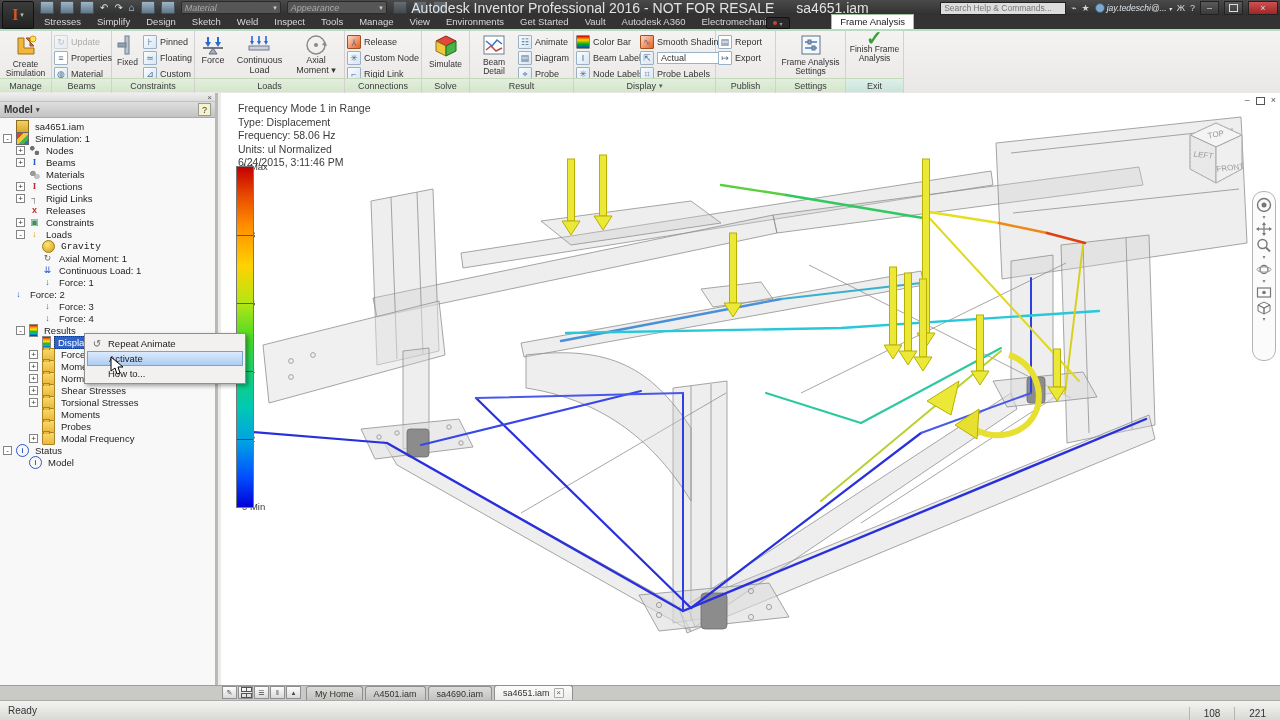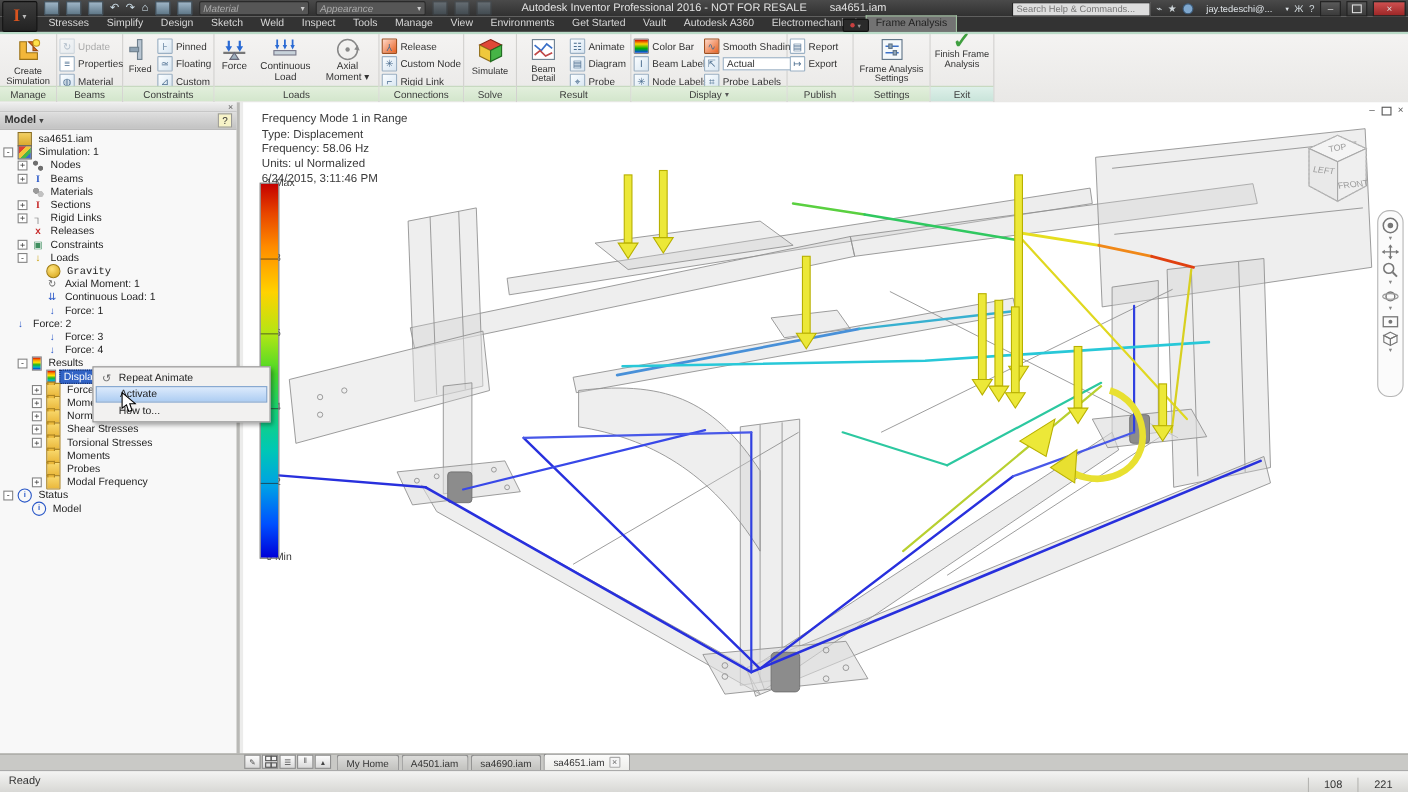--- a/index.html
+++ b/index.html
@@ -17,38 +17,38 @@
   #applogo .caret{color:#bbb;font-size:7px;margin-left:2px;}
   .qat{display:flex;align-items:center;gap:6px;margin-left:40px;}
   .qicon{width:12px;height:11px;display:inline-block;background:linear-gradient(#9fb6c8,#5f7787);
     border:1px solid #44535e;border-radius:1px;}
   .qicon.dim{opacity:.35;}
   .qglyph{color:#cfe0ea;font-size:10px;line-height:11px;}
   .combo{width:92px;height:11px;background:#565656;border:1px solid #2a2a2a;color:#a9a9a9;
     font-style:italic;font-size:9px;display:flex;align-items:center;justify-content:space-between;
     padding:0 3px;border-radius:2px;}
   .combo .caret{font-style:normal;font-size:7px;color:#ccc;}
-  #titletext{position:absolute;left:0;right:0;text-align:center;font-size:10px;color:#e3e3e3;pointer-events:none;}
+  #titletext{position:absolute;left:0;right:0;text-align:center;font-size:14px;color:#e3e3e3;pointer-events:none;}
   #titletext b{font-weight:normal;margin-left:18px;}
   #titleright{position:absolute;right:2px;top:1px;display:flex;align-items:center;gap:5px;}
   #searchbox{width:118px;height:11px;background:#ddd;border:1px solid #222;color:#777;
     font-size:8.5px;display:flex;align-items:center;padding:0 3px;}
   .tbarico{color:#cfd6da;font-size:9px;}
-  .userchip{display:flex;align-items:center;gap:12px;color:#dfe4e8;font-size:8.5px;}
+  .userchip{display:flex;align-items:center;gap:2px;color:#dfe4e8;font-size:8.5px;font-style:italic;}
   .avatar{width:8px;height:8px;border-radius:50%;background:#7fa8cf;border:1px solid #3c5a78;}
   .winbtn{width:17px;height:12px;display:flex;align-items:center;justify-content:center;
     color:#ddd;font-size:9px;background:linear-gradient(#5a5a5a,#3a3a3a);border:1px solid #222;}
   .winbtn.closebtn{background:linear-gradient(#cf5050,#9c2727);width:28px;}
   .maxglyph{width:7px;height:6px;border:1px solid #ddd;display:inline-block;}
 
   
   #tabrow{position:absolute;left:0;top:15px;width:1280px;height:14px;background:#333;
     display:flex;align-items:flex-end;padding-left:36px;box-sizing:border-box;}
   .rtab{color:#d8d8d8;font-size:9.5px;padding:1px 8px 2px;white-space:nowrap;}
-  .rtab.active{background:#737373;color:#222;border:1px solid #9fbf9f;border-bottom:none;}
+  .rtab.active{background:#ffffff;color:#222;border:1px solid #9fbf9f;border-bottom:none;margin-left:44px;}
   #screencast{width:22px;height:10px;margin:0 0 2px 6px;background:#2a2a2a;border:1px solid #111;
     border-radius:2px;display:flex;align-items:center;justify-content:center;gap:2px;}
   #screencast .dot{width:4px;height:4px;border-radius:50%;background:#c94040;}
   #screencast .caret{color:#999;font-size:6px;}
 
   
   #ribbon{position:absolute;left:0;top:29px;width:1280px;height:64px;
     background:linear-gradient(#f4f3f2,#e9e8e6);border-top:2px solid #b9dac7;box-sizing:border-box;}
   #groups{display:flex;height:62px;}
   .rgroup{display:flex;flex-direction:column;border-right:1px solid #d2d1cf;box-sizing:border-box;}

